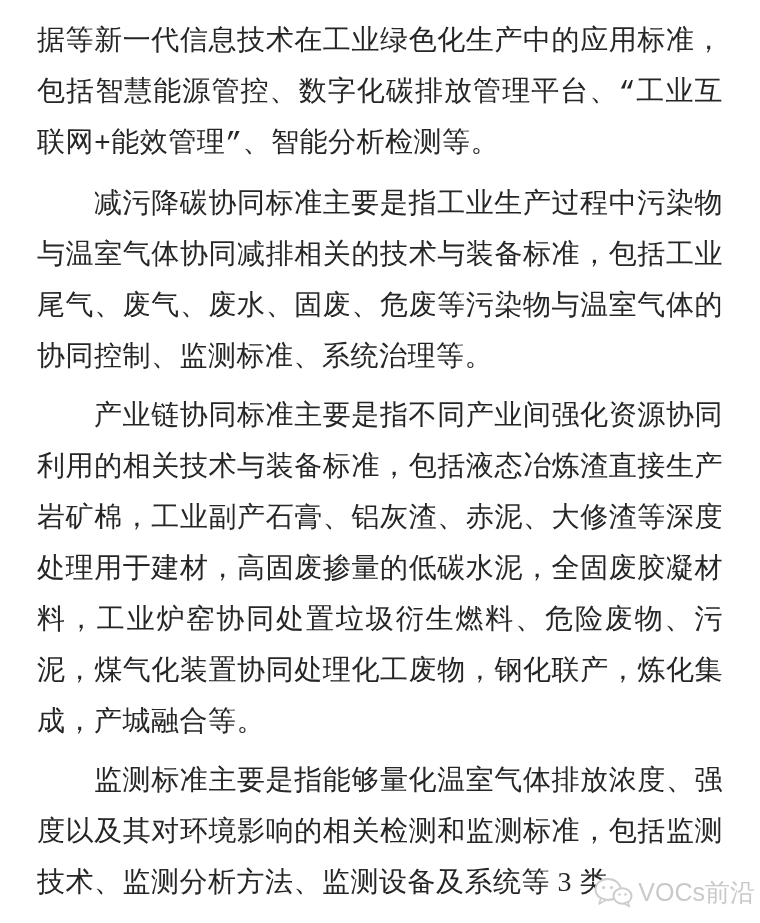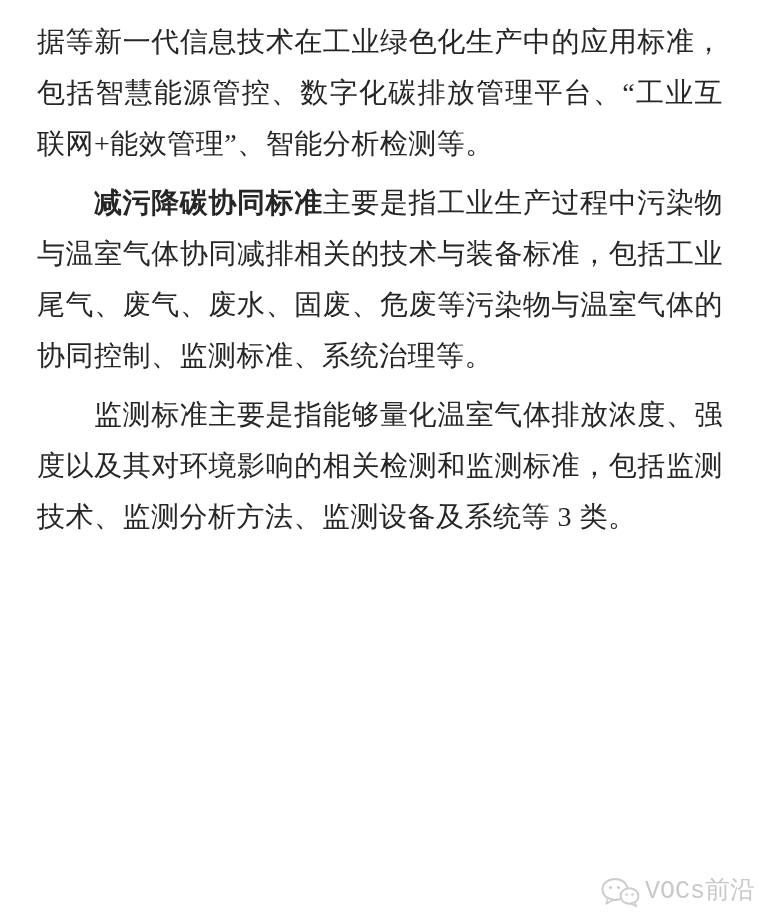--- a/index.html
+++ b/index.html
@@ -23,62 +23,64 @@
     font-size: 28px;
     line-height: 51px;
     text-align: justify;
     text-justify: inter-character;
     letter-spacing: 0.5px;
     margin: 8px 0 0 0;
     word-break: break-all;
   }
   .para.first {
     margin-top: 0;
+    font-family: Liberation Mono, monospace;
   }
   .indent {
     text-indent: 57px;
   }
   .lead {
-    font-weight: bold;
+    font-weight: normal;
   }
   .heading {
     font-size: 28px;
     line-height: 51px;
     font-weight: bold;
     margin: 9px 0 0 0;
     text-indent: 57px;
     letter-spacing: 0.5px;
   }
   .watermark {
     position: absolute;
     right: 5px;
     bottom: 15px;
     display: flex;
     align-items: center;
     gap: 5px;
     color: #c9c9c9;
     font-size: 25px;
     line-height: 30px;
-    font-family: Liberation Mono, monospace;
+    font-family: Liberation Sans, sans-serif;
     text-shadow: 0 1px 0 #ffffff;
     user-select: none;
   }
   .watermark svg {
     display: block;
   }
 </style>
 </head>
 <body>
 
 <div class="page">
 
   <p class="para first"><span>据等新一代信息技术在工业绿色化生产中的应用标准，包括智慧能源管控、数字化碳排放管理平台、“工业互联网+能效管理”、智能分析检测等。</span></p>
 
   <p class="para indent"><span class="lead">减污降碳协同标准</span><span>主要是指工业生产过程中污染物与温室气体协同减排相关的技术与装备标准，包括工业尾气、废气、废水、固废、危废等污染物与温室气体的协同控制、监测标准、系统治理等。</span></p>
 
+  <p class="para indent"><span class="lead">产业链协同标准</span><span>主要是指不同产业间强化资源协同利用的相关技术与装备标准，包括液态冶炼渣直接生产岩矿棉，工业副产石膏、铝灰渣、赤泥、大修渣等深度处理用于建材，高固废掺量的低碳水泥，全固废胶凝材料，工业炉窑协同处置垃圾衍生燃料、危险废物、污泥，煤气化装置协同处理化工废物，钢化联产，炼化集成，产城融合等。</span></p>
 
 
   <p class="para indent"><span>监测标准主要是指能够量化温室气体排放浓度、强度以及其对环境影响的相关检测和监测标准，包括监测技术、监测分析方法、监测设备及系统等 3 类。</span></p>
 
 </div>
 
 <div class="watermark">
   <span>
     <svg width="40" height="32" viewBox="0 0 40 32" xmlns="http://www.w3.org/2000/svg">
 

